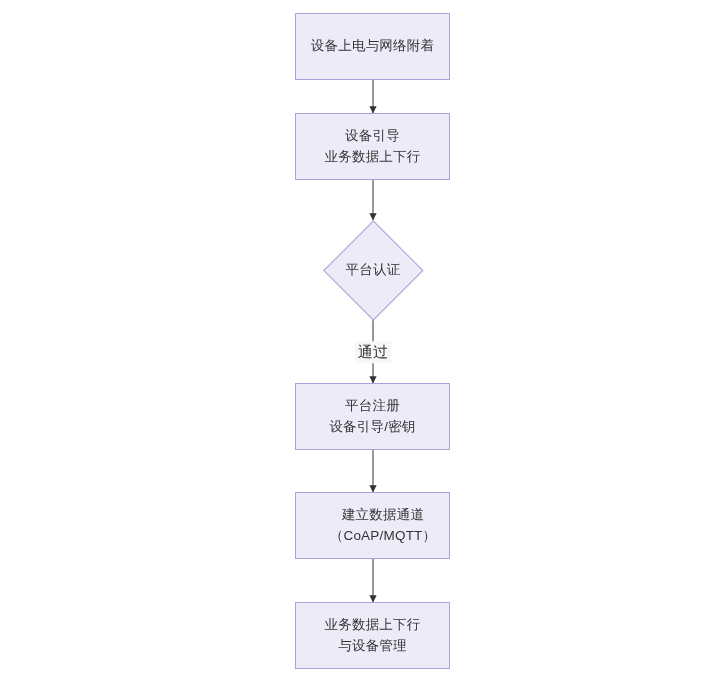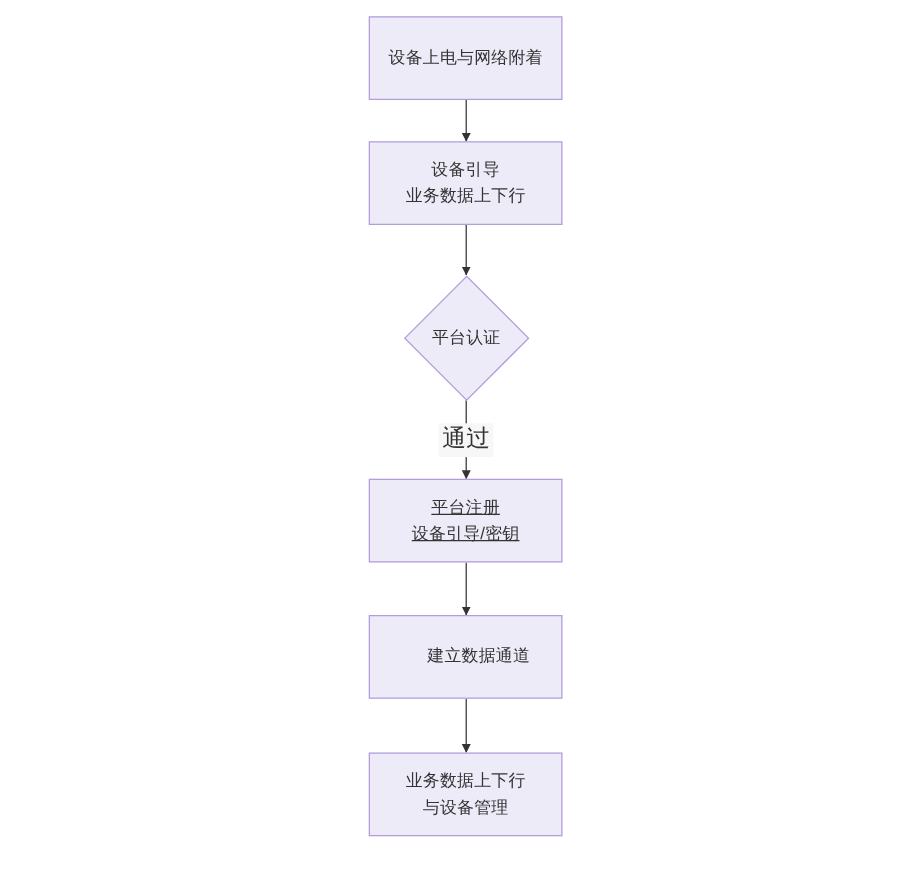--- a/index.html
+++ b/index.html
@@ -76,21 +76,21 @@
     justify-content: center;
     color: #333333;
     font-size: 13.5px;
     white-space: nowrap;
     letter-spacing: 0.2px;
   }
   .edge-label {
     position: absolute;
     background: #f7f7f7;
     color: #333333;
-    font-size: 19px;
+    font-size: 15px;
     line-height: 1.3;
     padding: 1px 3px;
     white-space: nowrap;
     transform: translate(-50%, -50%);
     letter-spacing: 0.2px;
   }
 </style>
 </head>
 <body>
 
@@ -116,26 +116,27 @@
         <span class="line-text">设备上电与网络附着</span>
       </div>
       <div class="node" style="left: 295px; top: 113px; width: 155px; height: 67px;">
         <span class="line-text">设备引导</span>
         <span class="line-text">业务数据上下行</span>
       </div>
       <div class="node-diamond" style="left: 323px; top: 220px; width: 100px; height: 100px; text-decoration: underline;">
         <div class="diamond-shape"></div>
         <div class="diamond-label">平台认证</div>
       </div>
-      <div class="node" style="left: 295px; top: 383px; width: 155px; height: 67px; text-decoration: underline;">
+      <div class="node" style="left: 295px; top: 383px; width: 155px; height: 67px;">
         <span class="line-text">平台注册</span>
         <span class="line-text">设备引导/密钥</span>
       </div>
       <div class="node" style="left: 295px; top: 492px; width: 155px; height: 67px; padding-left: 21px;">
         <span class="line-text">建立数据通道</span>
+        <span class="line-text">（CoAP/MQTT）</span>
       </div>
       <div class="node" style="left: 295px; top: 602px; width: 155px; height: 67px; text-align: right;">
         <span class="line-text">业务数据上下行</span>
         <span class="line-text">与设备管理</span>
       </div>
     </div>
   <div id="label-group">
       <div class="edge-label" style="left: 373px; top: 352px;">通过</div>
     </div>
 

